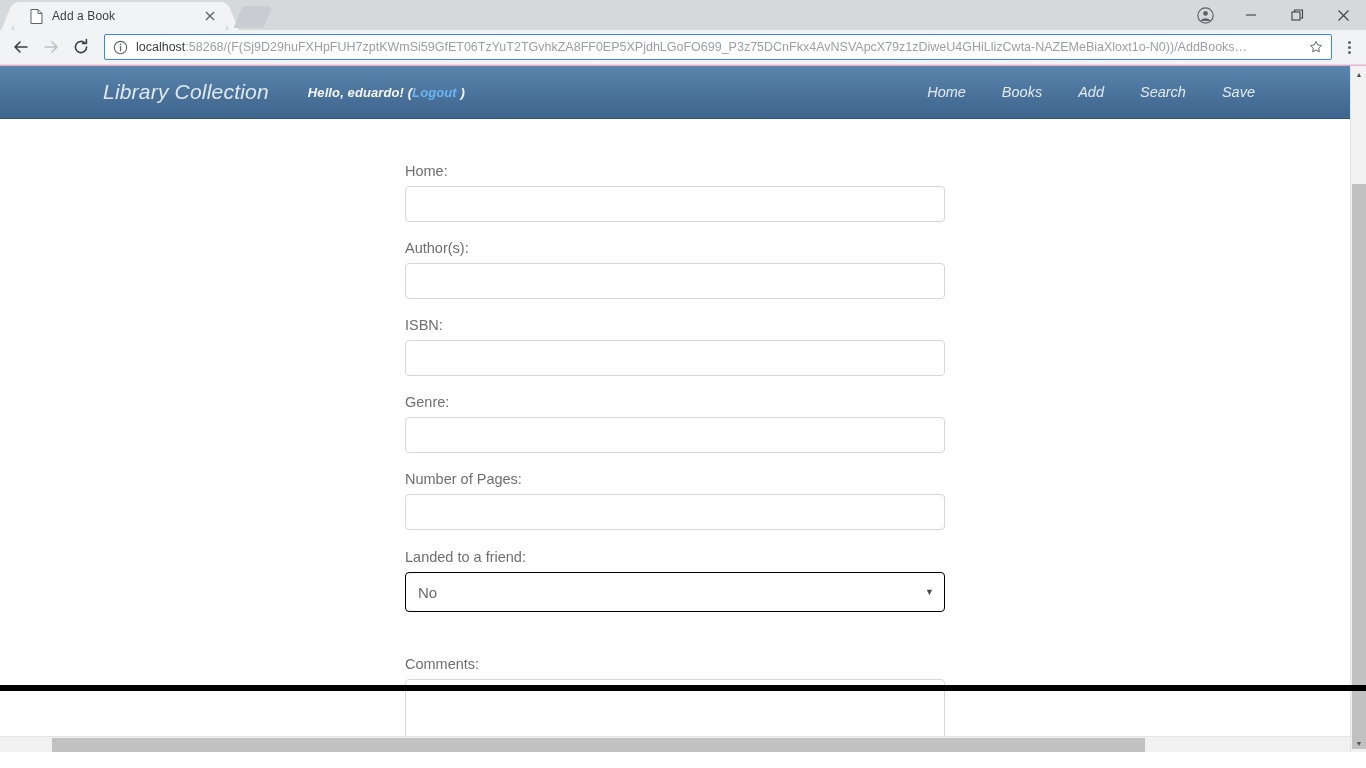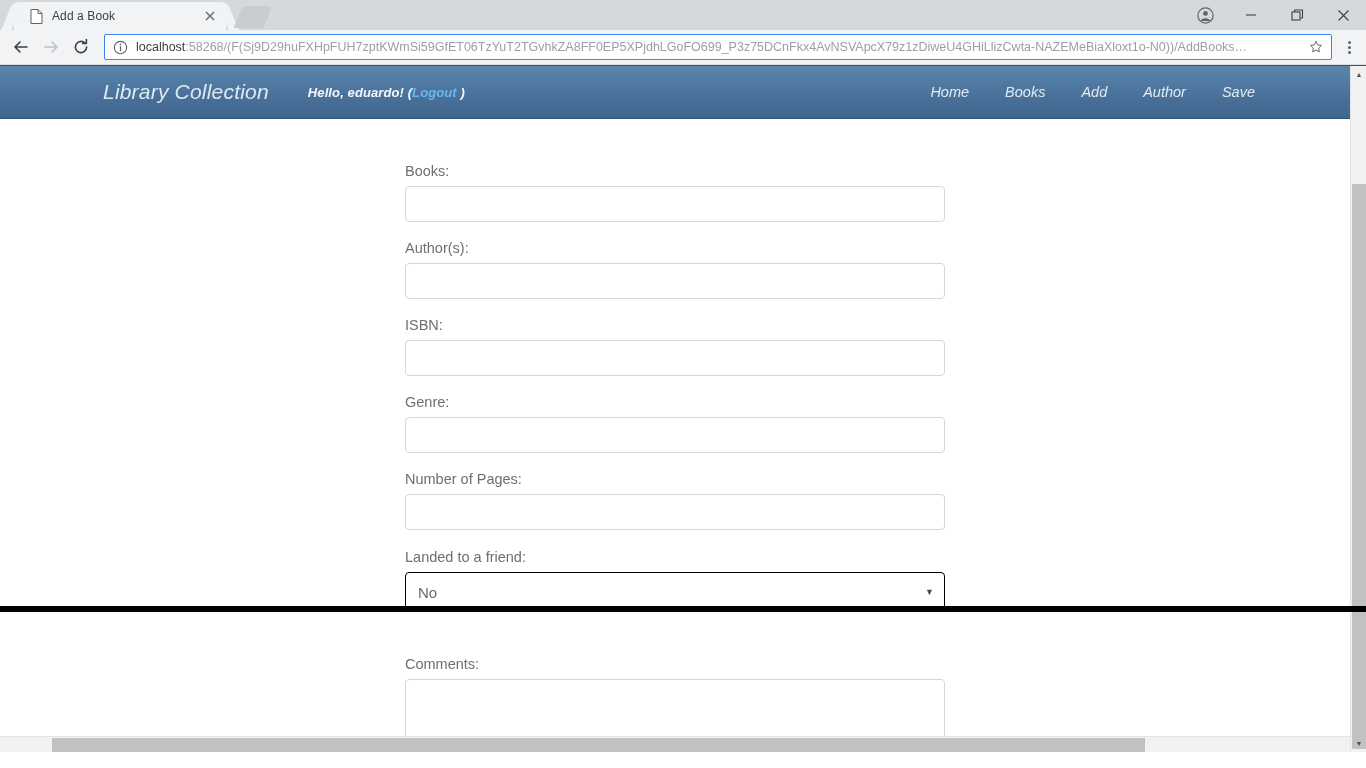--- a/index.html
+++ b/index.html
@@ -5,21 +5,21 @@
   * { box-sizing: border-box; }
   html, body {
     margin: 0; padding: 0;
     width: 1366px; height: 768px;
     overflow: hidden;
     font-family: "Liberation Sans", sans-serif;
     background: #ffffff;
   }
 
   
-  .browser { width: 1366px; height: 612px; position: relative; background: #6d28d9; }
+  .browser { width: 1366px; height: 691px; position: relative; background: #f9a8d4; }
 
   .tabstrip {
     height: 30px;
     background: #d6d9dc;
     position: relative;
     display: flex;
     align-items: flex-end;
     padding-left: 8px;
   }
   .tab {
@@ -395,30 +395,30 @@
   <div class="viewport">
     <div class="page">
 
       <div class="navbar">
         <span class="brand">Library Collection</span>
         <span class="greeting"><span>Hello, eduardo! (</span><a href="#">Logout</a><span> )</span></span>
         <nav class="navlinks">
           <a href="#">Home</a>
           <a href="#">Books</a>
           <a href="#">Add</a>
-          <a href="#">Author</a>
+          <a href="#">Search</a>
           <a href="#">Save</a>
         </nav>
       </div>
 
       <div class="content">
         <form class="form-wrap">
 
           <div class="fgroup">
-            <label class="flabel">Books:</label>
+            <label class="flabel">Home:</label>
             <input class="finput" type="text" value="" style="">
           </div>
 
           <div class="fgroup">
             <label class="flabel">Author(s):</label>
             <input class="finput" type="text" value="" style="">
           </div>
 
           <div class="fgroup">
             <label class="flabel">ISBN:</label>

